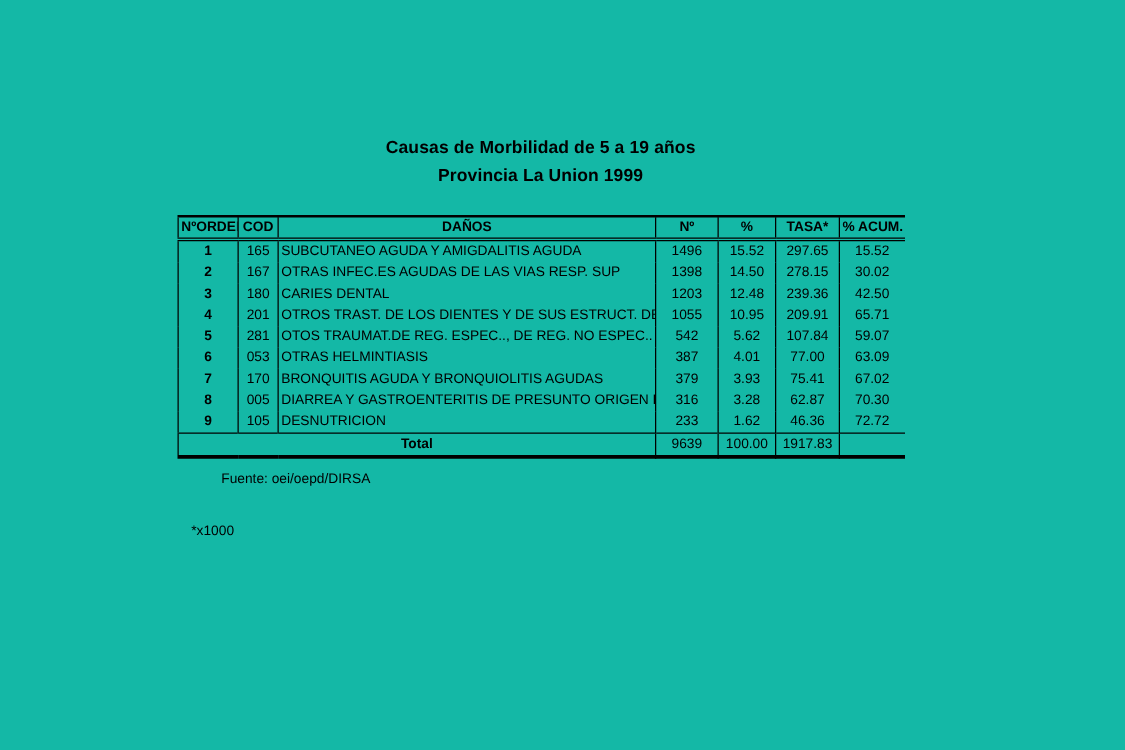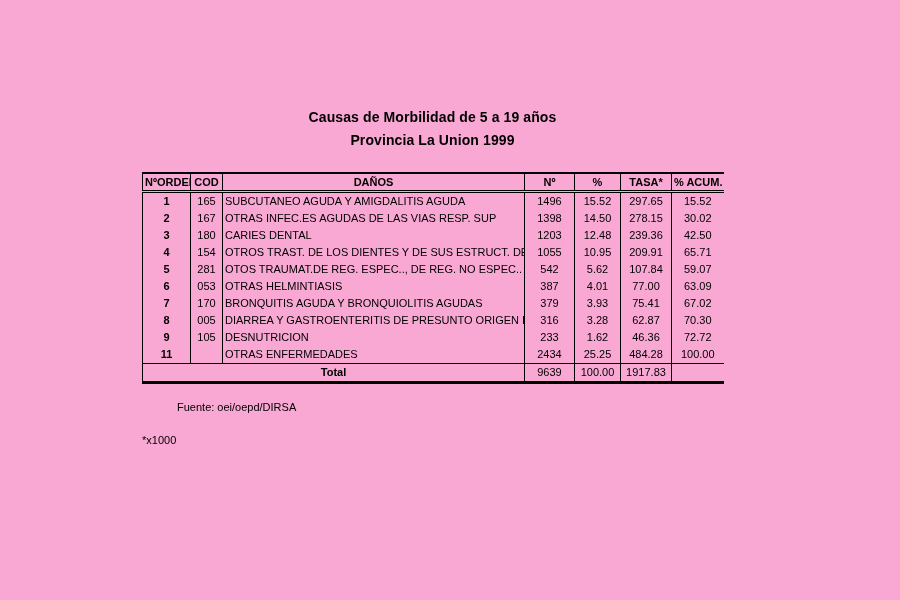--- a/index.html
+++ b/index.html
@@ -2,21 +2,21 @@
 <html><head>
 <meta charset="utf-8">
 <style>
   html, body { margin: 0; padding: 0; }
   body {
     width: 900px; height: 600px;
     background: #ffffff;
     font-family: "Liberation Sans", sans-serif;
     color: #000000;
   }
-  .canvas { position: relative; width: 900px; height: 600px; background: #f9a8d4; overflow: hidden; }
+  .canvas { position: relative; width: 900px; height: 600px; background: #14b8a6; overflow: hidden; }
 
   .title-block {
     position: absolute; left: 142px; top: 106px; width: 581px;
     text-align: center; font-weight: bold; font-size: 14px; line-height: 23px;
     letter-spacing: 0.1px;
   }
 
   table.morb {
     position: absolute; left: 142px; top: 172px; width: 581px;
     border-collapse: collapse; table-layout: fixed;
@@ -37,22 +37,22 @@
   }
   table.morb tbody td { height: 17px; text-align: center; font-weight: normal; }
   table.morb tbody td.c-orden { font-weight: bold; }
   table.morb tbody td.c-danos { text-align: left; }
   table.morb tfoot td { height: 17px; border-top: 1px solid #000; text-align: center; margin-top: 10px; }
   table.morb tfoot td.total-label { font-weight: bold; }
 
   .footnote {
     position: absolute; left: 142px; font-size: 11px; line-height: 13px;
   }
-  .footnote.src  { top: 401px; padding-left: 35px; }
-  .footnote.mult { top: 434px; }
+  .footnote.src  { top: 377px; padding-left: 35px; }
+  .footnote.mult { top: 419px; margin-left: 11px; }
 </style>
 </head>
 <body>
 
 <div class="canvas">
 
   <div class="title-block">
     <div>Causas de Morbilidad de 5 a 19 años</div>
     <div>Provincia La Union 1999</div>
   </div>
@@ -101,21 +101,21 @@
         <td class="c-orden">3</td>
         <td>180</td>
         <td class="c-danos">CARIES DENTAL</td>
         <td>1203</td>
         <td>12.48</td>
         <td>239.36</td>
         <td>42.50</td>
       </tr>
       <tr>
         <td class="c-orden">4</td>
-        <td>154</td>
+        <td>201</td>
         <td class="c-danos">OTROS TRAST. DE LOS DIENTES Y DE SUS ESTRUCT. DE SOST</td>
         <td>1055</td>
         <td>10.95</td>
         <td>209.91</td>
         <td>65.71</td>
       </tr>
       <tr>
         <td class="c-orden">5</td>
         <td>281</td>
         <td class="c-danos">OTOS TRAUMAT.DE REG. ESPEC.., DE REG. NO ESPEC.. Y DE</td>
@@ -153,29 +153,20 @@
       </tr>
       <tr>
         <td class="c-orden">9</td>
         <td>105</td>
         <td class="c-danos">DESNUTRICION</td>
         <td>233</td>
         <td>1.62</td>
         <td>46.36</td>
         <td>72.72</td>
       </tr>
-      <tr>
-        <td class="c-orden">11</td>
-        <td></td>
-        <td class="c-danos">OTRAS ENFERMEDADES</td>
-        <td>2434</td>
-        <td>25.25</td>
-        <td>484.28</td>
-        <td>100.00</td>
-      </tr>
     </tbody>
     <tfoot>
       <tr>
         <td class="total-label" colspan="3">Total</td>
         <td>9639</td>
         <td>100.00</td>
         <td>1917.83</td>
         <td></td>
       </tr>
     </tfoot>

